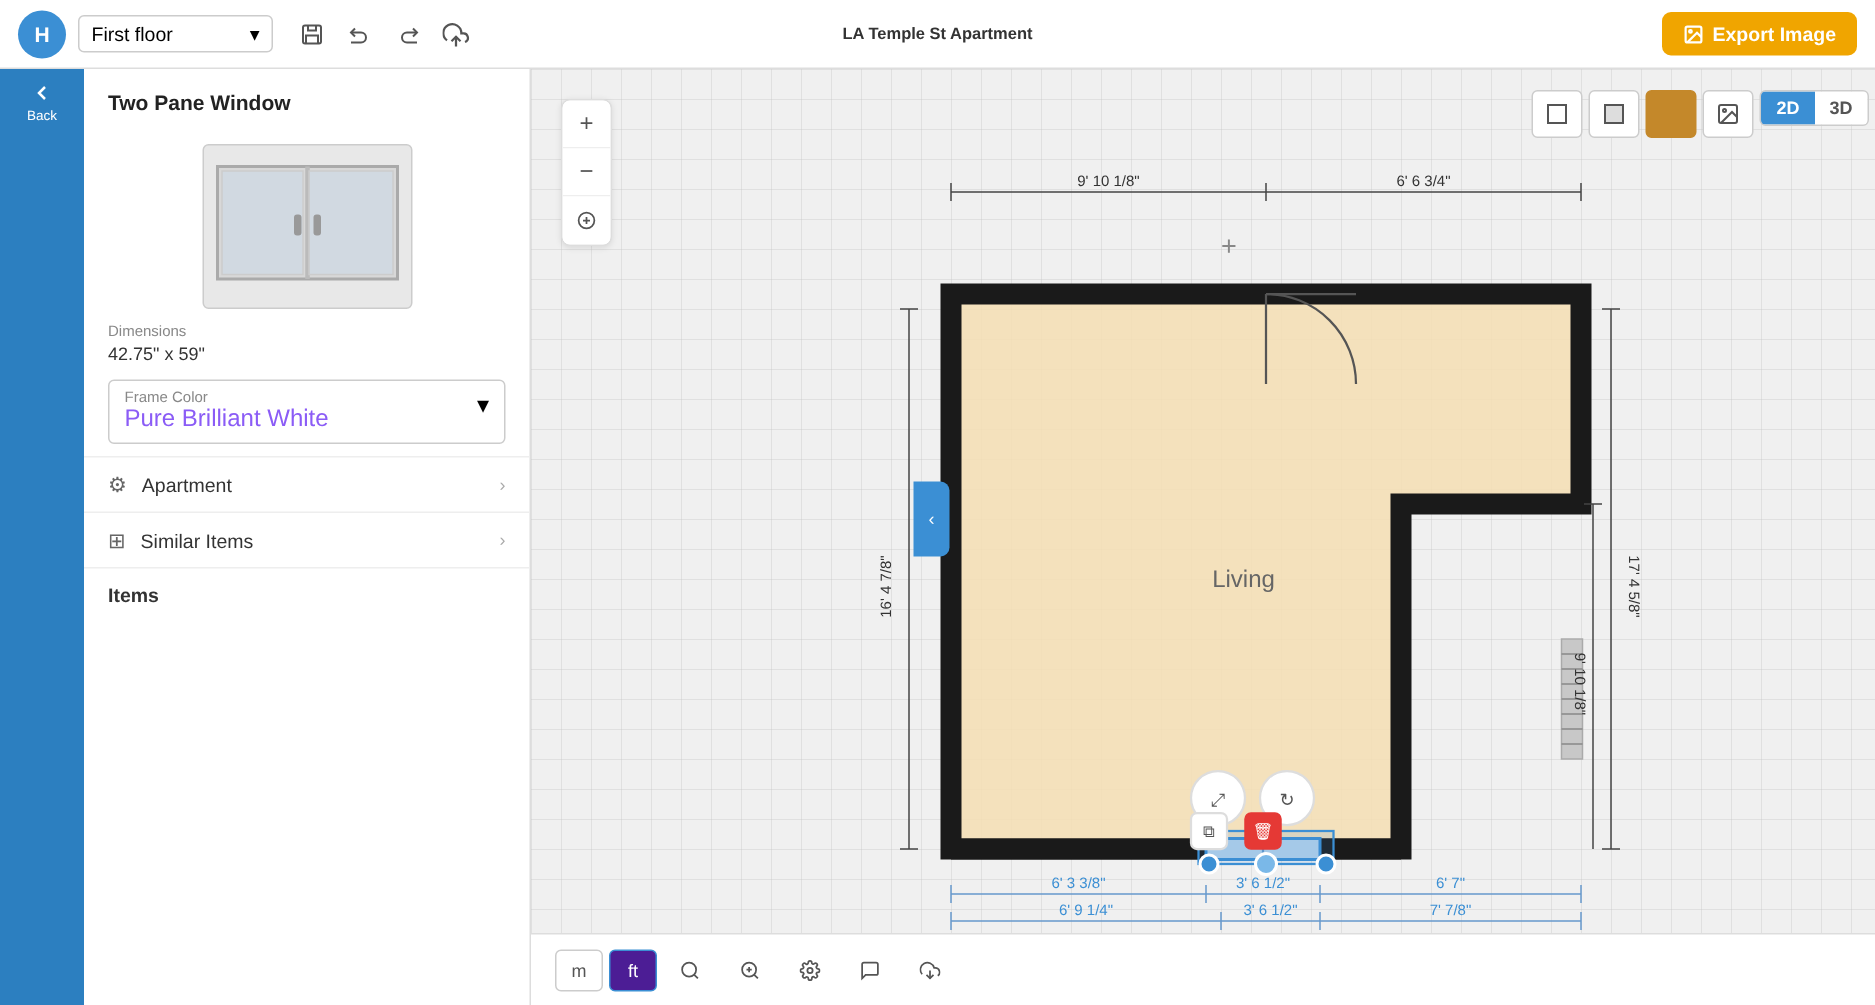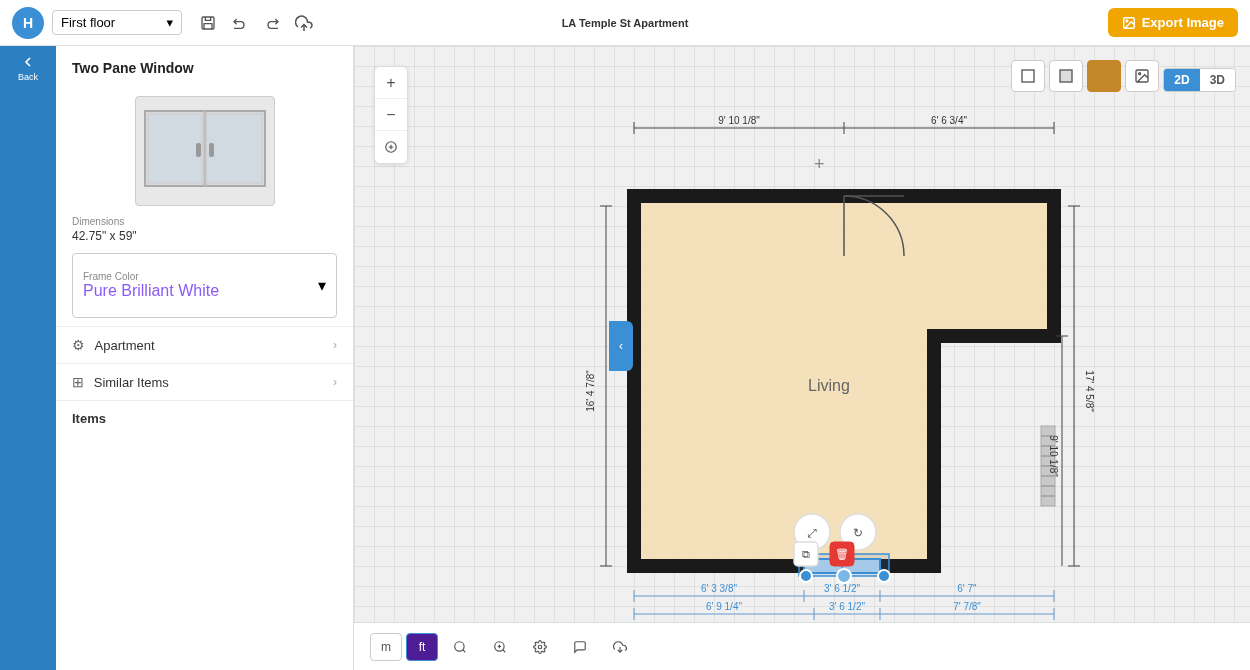--- a/index.html
+++ b/index.html
@@ -106,24 +106,24 @@
       border: 1px solid #ccc;
       border-radius: 4px;
       display: flex; align-items: center; justify-content: center;
       position: relative;
       overflow: hidden;
     }
     
     .dimensions-label { font-size: 10px; color: #888; padding: 0 16px 2px; }
     .dimensions-value { font-size: 12px; color: #333; padding: 0 16px 10px; }
     .frame-color-row {
-      display: flex; align-items: center; justify-content: space-between;
+      display: flex; align-items: flex-start; justify-content: space-between;
       margin: 0 16px 8px;
       border: 1px solid #ccc; border-radius: 4px;
-      padding: 17px 10px; cursor: pointer;
+      padding: 6px 10px; cursor: pointer;
     }
     .frame-color-label { font-size: 10px; color: #888; }
     .frame-color-value { font-size: 16px; color: #8b5cf6; }
     .panel-row {
       display: flex; align-items: center; justify-content: space-between;
       padding: 10px 16px;
       border-top: 1px solid #eee;
       cursor: pointer;
     }
     .panel-row-left { display: flex; align-items: center; gap: 10px; font-size: 13px; color: #333; }
@@ -171,22 +171,22 @@
       border: none; background: #fff;
       cursor: pointer; font-size: 16px; color: #555;
       display: flex; align-items: center; justify-content: center;
       border-bottom: 1px solid #eee;
     }
     .zoom-btn:last-child { border-bottom: none; }
 
     
     .view-controls {
       position: absolute;
-      top: 14px; right: 14px;
-      display: flex; align-items: flex-end; gap: 4px;
+      top: 14px; right: 4px;
+      display: flex; align-items: flex-start; gap: 4px;
       z-index: 10;
     }
     .view-btn {
       width: 34px; height: 32px;
       border: 1px solid #ccc;
       background: #fff;
       cursor: pointer;
       display: flex; align-items: center; justify-content: center;
       border-radius: 4px;
       font-size: 11px; color: #555;

